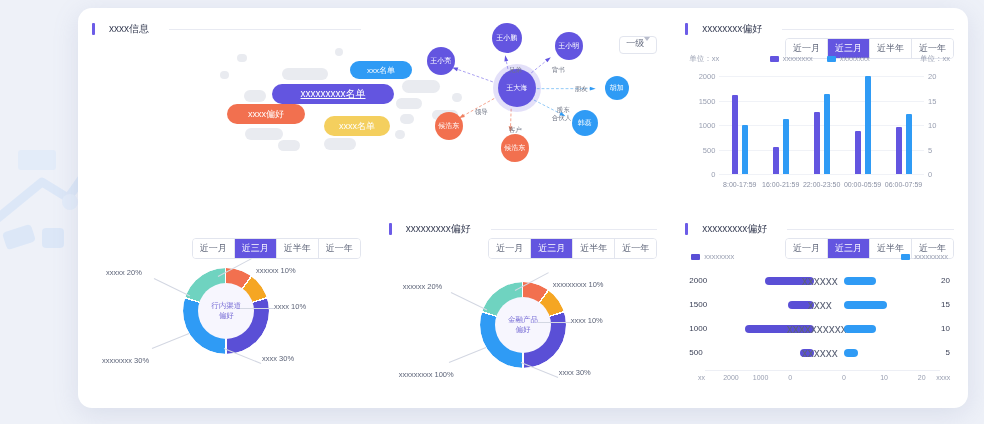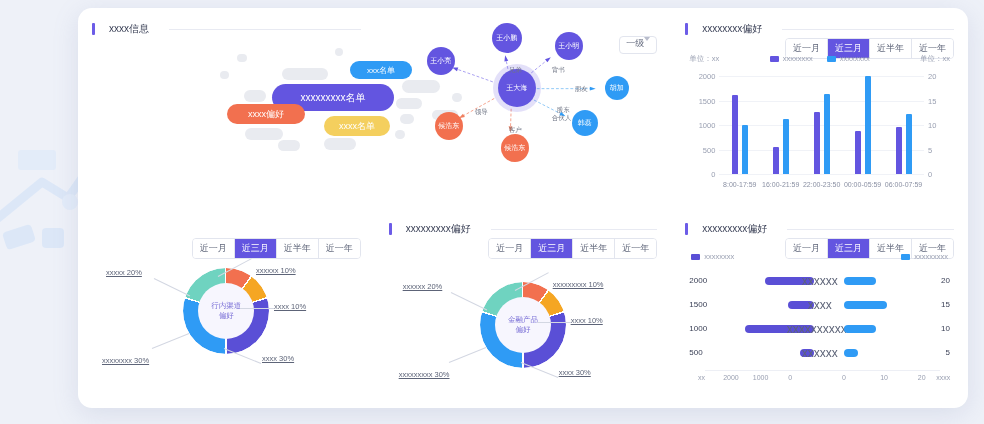--- a/index.html
+++ b/index.html
@@ -54,21 +54,21 @@
   .yl{left:-32px;width:28px;text-align:right;}
   .yr{right:-28px;width:24px;text-align:left;}
   .vbar{position:absolute;bottom:0;width:6px;border-radius:1px 1px 0 0;}
   .xtick{position:absolute;bottom:-14px;font-size:7px;color:#8a90a3;transform:translateX(-50%);white-space:nowrap;}
 
   
   .donut-wrap{position:relative;width:100%;height:150px;margin-top:14px;}
   .donut{position:absolute;left:50%;top:50%;transform:translate(-50%,-50%);width:86px;height:86px;border-radius:50%;box-shadow:0 0 0 9px rgba(237,233,252,.55);}
   .donut-hole{position:absolute;left:50%;top:50%;transform:translate(-50%,-50%);width:56px;height:56px;border-radius:50%;background:#f7f6fe;display:flex;flex-direction:column;align-items:center;justify-content:center;}
   .donut-hole span{font-size:7.5px;color:#7a6fd6;line-height:1.35;}
-  .dlabel{position:absolute;font-size:7.5px;color:#5d6478;white-space:nowrap;text-decoration:underline;}
+  .dlabel{position:absolute;font-size:7.5px;color:#5d6478;white-space:nowrap;}
   .leader{position:absolute;background:#d3d7e2;height:1px;transform-origin:left center;}
 
   
   .hchart{position:relative;width:100%;height:150px;margin-top:16px;}
   .hlegend{position:absolute;top:0;left:0;right:0;display:flex;justify-content:space-between;padding:0 6px;box-sizing:border-box;}
   .hrow{position:absolute;left:0;right:0;height:18px;}
   .hleft-val{position:absolute;left:4px;font-size:8px;color:#3b4157;line-height:18px;}
   .hright-val{position:absolute;right:4px;font-size:8px;color:#3b4157;line-height:18px;}
   .hcat{position:absolute;left:50%;transform:translateX(-50%);font-size:12px;color:#5d6478;line-height:18px;white-space:nowrap;}
   .hbar{position:absolute;top:5px;height:8px;border-radius:4px;}
@@ -106,21 +106,21 @@
           <div class="ghost" style="left: 310px; top: 38px; width: 38px; height: 13px;"></div>
           <div class="ghost" style="left: 304px; top: 56px; width: 26px; height: 11px;"></div>
           <div class="ghost" style="left: 340px; top: 68px; width: 26px; height: 10px;"></div>
           <div class="ghost" style="left: 308px; top: 72px; width: 14px; height: 10px;"></div>
           <div class="ghost" style="left: 360px; top: 51px; width: 10px; height: 9px;"></div>
           <div class="ghost" style="left: 153px; top: 86px; width: 38px; height: 12px;"></div>
           <div class="ghost" style="left: 303px; top: 88px; width: 10px; height: 9px;"></div>
           <div class="ghost" style="left: 186px; top: 98px; width: 22px; height: 11px;"></div>
           <div class="ghost" style="left: 232px; top: 96px; width: 32px; height: 12px;"></div>
           <div class="tag" style="left: 258px; top: 19px; width: 62px; height: 18px; background: rgb(47, 155, 245); font-size: 8px;">xxx名单</div>
-          <div class="tag" style="left: 180px; top: 42px; width: 122px; height: 27px; background: rgb(99, 85, 224); font-size: 10px;">xxxxxxxxx名单</div>
+          <div class="tag" style="left: 180px; top: 42px; width: 122px; height: 20px; background: rgb(99, 85, 224); font-size: 10px; text-decoration: underline;">xxxxxxxxx名单</div>
           <div class="tag" style="left: 135px; top: 62px; width: 78px; height: 20px; background: rgb(242, 112, 79); font-size: 9px;">xxxx偏好</div>
           <div class="tag" style="left: 232px; top: 74px; width: 66px; height: 20px; background: rgb(244, 207, 94); font-size: 9px;">xxxx名单</div>
         </div>
   </div>
 
   <div class="panel">
     <div class="select-box">
       <span class="select-val">一级</span>
       <span class="caret"></span>
     </div>
@@ -259,21 +259,21 @@
         </div>
     <div class="donut-wrap" id="dw-right">
       <div class="donut" id="donut-right" style="background: conic-gradient(rgb(242, 112, 79) 1.2deg, rgb(242, 112, 79) 34.8deg, rgb(255, 255, 255) 34.8deg, rgb(255, 255, 255) 37.2deg, rgb(245, 166, 35) 37.2deg, rgb(245, 166, 35) 70.8deg, rgb(255, 255, 255) 70.8deg, rgb(255, 255, 255) 73.2deg, rgb(90, 79, 214) 73.2deg, rgb(90, 79, 214) 178.8deg, rgb(255, 255, 255) 178.8deg, rgb(255, 255, 255) 181.2deg, rgb(47, 155, 245) 181.2deg, rgb(47, 155, 245) 286.8deg, rgb(255, 255, 255) 286.8deg, rgb(255, 255, 255) 289.2deg, rgb(111, 211, 192) 289.2deg, rgb(111, 211, 192) 358.8deg, rgb(255, 255, 255) 358.8deg, rgb(255, 255, 255) 361.2deg); mask: radial-gradient(circle, transparent 0px, transparent 27px, rgb(0, 0, 0) 27.5px);"></div>
       <div class="donut-hole">
         <span>金融产品</span>
         <span>偏好</span>
       </div>
     <div class="dlabel" style="left: 164px; top: 30px;">xxxxxxxxx 10%</div>
           <div class="dlabel" style="left: 182px; top: 66px;">xxxx 10%</div>
           <div class="dlabel" style="left: 170px; top: 118px;">xxxx 30%</div>
-          <div class="dlabel" style="left: 10px; top: 120px;">xxxxxxxxx 30%</div>
+          <div class="dlabel" style="left: 10px; top: 120px;">xxxxxxxxx 100%</div>
           <div class="dlabel" style="left: 14px; top: 32px;">xxxxxx 20%</div>
           <div class="leader" style="left: 126px; top: 40px; width: 38px; transform: rotate(-28deg);"></div>
           <div class="leader" style="left: 148px; top: 72px; width: 34px; transform: rotate(0deg);"></div>
           <div class="leader" style="left: 132px; top: 112px; width: 40px; transform: rotate(22deg);"></div>
           <div class="leader" style="left: 60px; top: 112px; width: 40px; transform: rotate(-22deg);"></div>
           <div class="leader" style="left: 62px; top: 42px; width: 40px; transform: rotate(26deg);"></div>
         </div>
   </div>
 
   <div class="panel">

